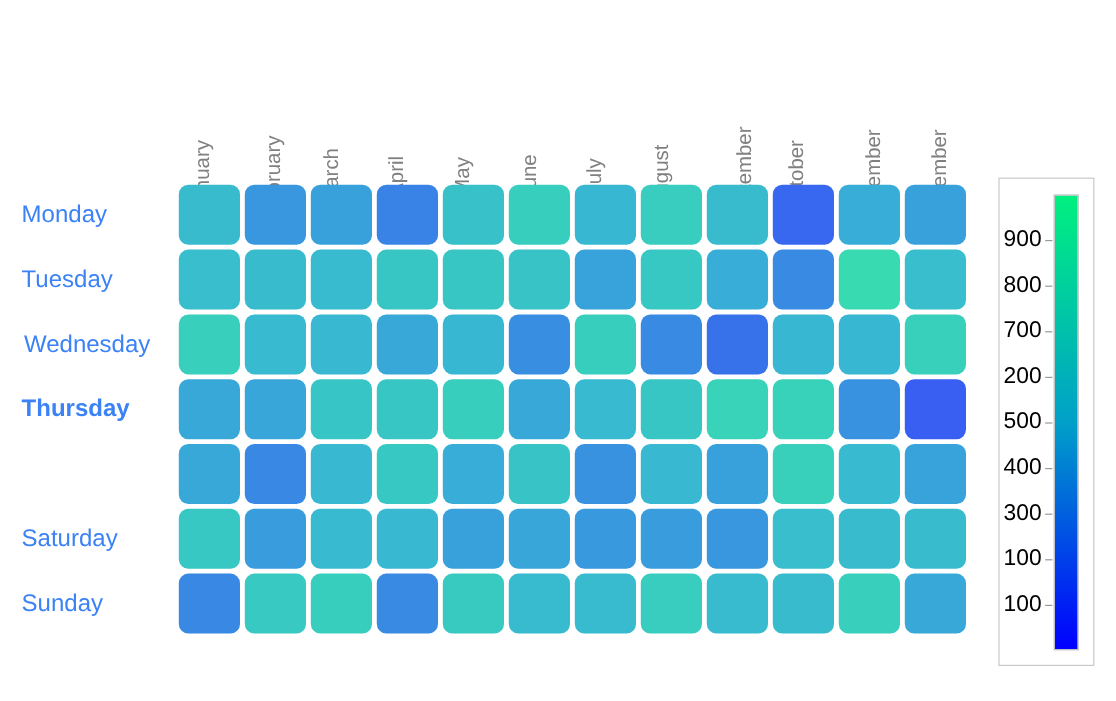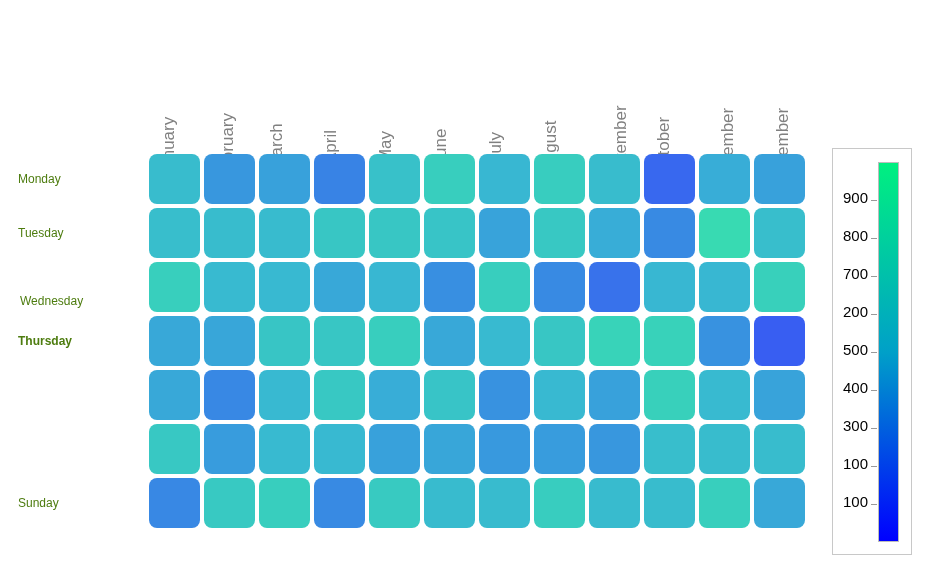--- a/index.html
+++ b/index.html
@@ -63,22 +63,22 @@
   .ytick {
     position: absolute;
     left: 0;
     width: 131px;
     height: 54px;
     display: flex;
     align-items: center;
     justify-content: flex-start;
     padding-left: 18px;
     box-sizing: border-box;
-    font-size: 12px;
-    color: #4d7c0f;
+    font-size: 20px;
+    color: #3b82f6;
     white-space: nowrap;
   }
 
   
   #grid {
     position: absolute;
     left: 147px;
     top: 152px;
     width: 660px;
     height: 378px;
@@ -112,21 +112,21 @@
     position: absolute;
     left: 0;
     width: 44px;
     height: 0;
     text-align: right;
   }
   .cb-tick .cb-label {
     position: absolute;
     right: 9px;
     top: -10px;
-    font-size: 15px;
+    font-size: 19px;
     color: #000000;
     line-height: 1;
     white-space: nowrap;
   }
   .cb-tick .cb-mark {
     position: absolute;
     right: 0px;
     top: 0px;
     width: 6px;
     height: 1px;
@@ -149,22 +149,23 @@
       <div class="xtick" style="left: 385px;"><span>August</span></div>
       <div class="xtick" style="left: 440px;"><span>September</span></div>
       <div class="xtick" style="left: 495px;"><span>October</span></div>
       <div class="xtick" style="left: 550px;"><span>November</span></div>
       <div class="xtick" style="left: 605px;"><span>December</span></div>
     </div>
 
   <div id="yaxis">
       <div class="ytick" style="top: 0px;">Monday</div>
       <div class="ytick" style="top: 54px; text-align: right;">Tuesday</div>
-      <div class="ytick" style="top: 122px; padding-left: 20px;">Wednesday</div>
+      <div class="ytick" style="top: 108px; padding-left: 20px;">Wednesday</div>
       <div class="ytick" style="top: 162px; font-weight: bold;">Thursday</div>
+      <div class="ytick" style="top: 270px;">Saturday</div>
       <div class="ytick" style="top: 324px; padding-left: 18px;">Sunday</div>
     </div>
 
   <div id="grid">
       <div class="cell" style="left: 2px; top: 2px; width: 51px; height: 50px; background: rgb(56, 188, 205);"></div>
       <div class="cell" style="left: 57px; top: 2px; width: 51px; height: 50px; background: rgb(56, 151, 222);"></div>
       <div class="cell" style="left: 112px; top: 2px; width: 51px; height: 50px; background: rgb(56, 161, 219);"></div>
       <div class="cell" style="left: 167px; top: 2px; width: 51px; height: 50px; background: rgb(56, 131, 229);"></div>
       <div class="cell" style="left: 222px; top: 2px; width: 51px; height: 50px; background: rgb(56, 193, 201);"></div>
       <div class="cell" style="left: 277px; top: 2px; width: 51px; height: 50px; background: rgb(56, 206, 190);"></div>

